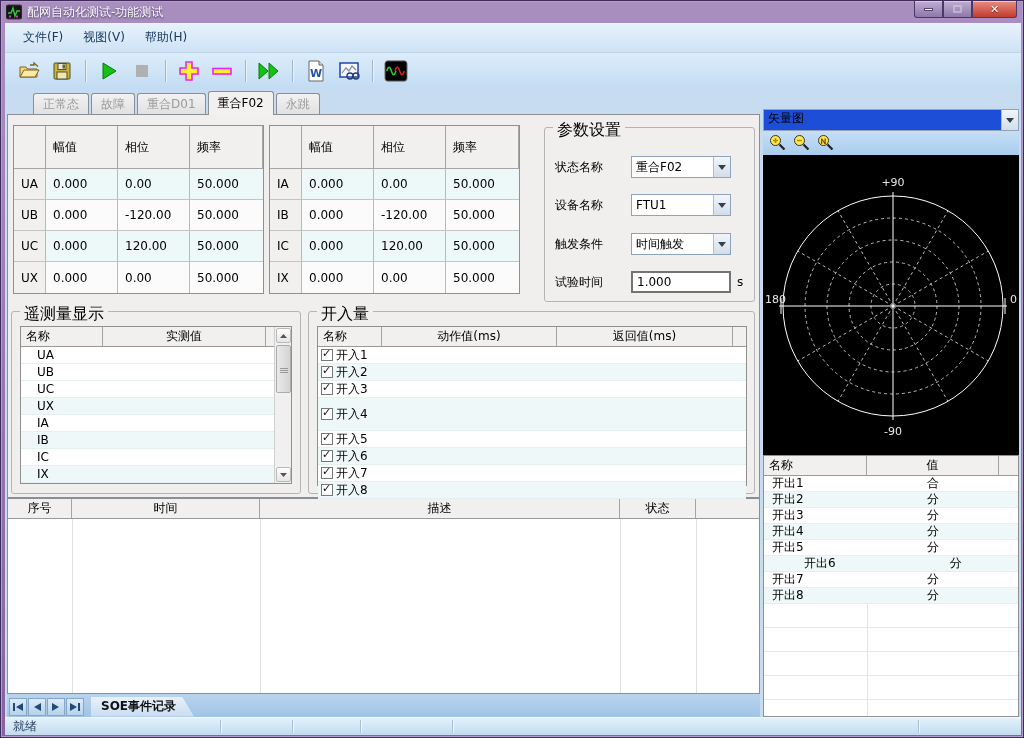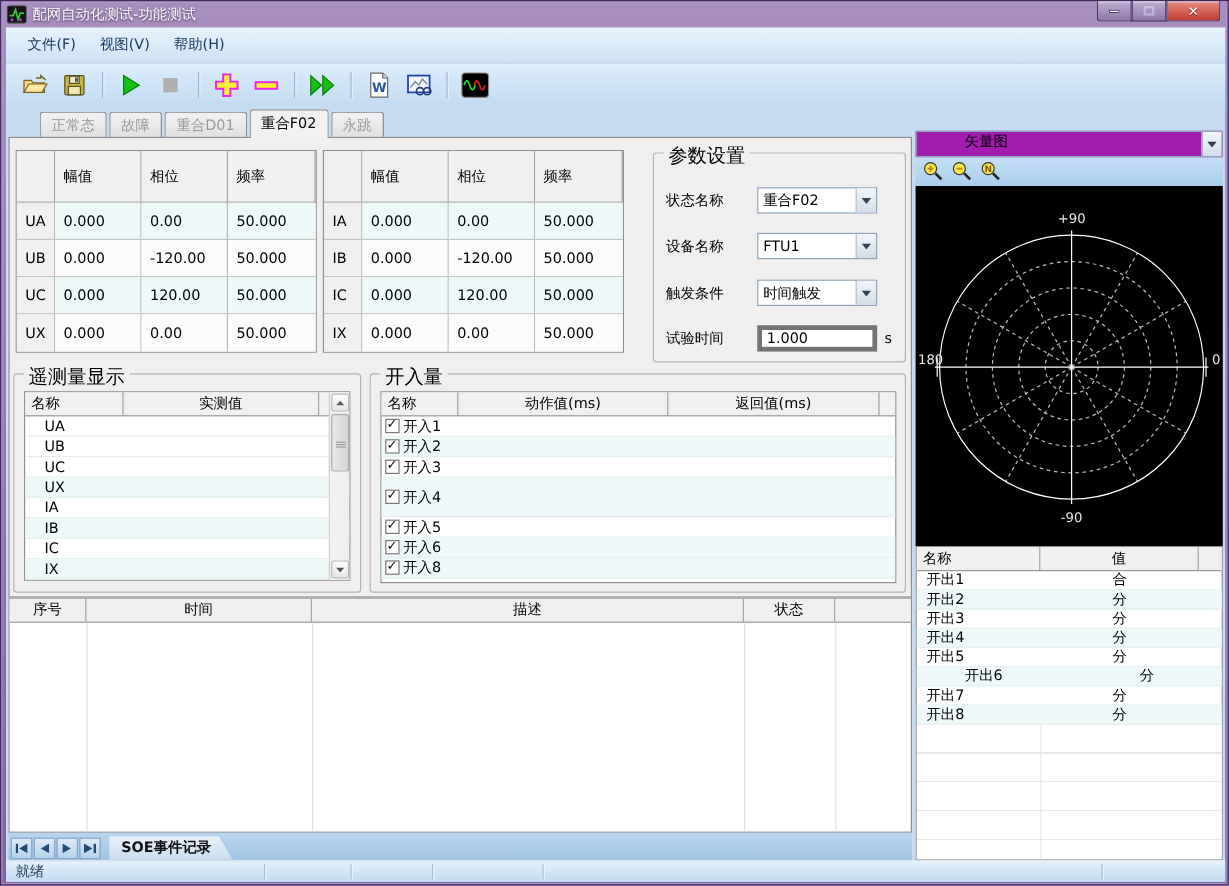--- a/index.html
+++ b/index.html
@@ -61,21 +61,21 @@
   .groupbox { position:absolute; border:1px solid #b4b4b4; border-radius:3px; }
   .gb-title { position:absolute; top:-8px; left:8px; background:#f0efed; padding:0 4px; font-size:16px; color:#000; }
 
   
   .param-row { position:absolute; left:10px; display:flex; align-items:center; }
   .param-label { font-size:12px; width:76px; color:#000; }
   .combo { width:100px; height:22px; border:1px solid #8fa4ba; background:#fff; display:flex; align-items:center; position:relative; }
   .combo-value { font-size:12px; padding-left:4px; flex:1; }
   .combo-arrow { width:17px; height:20px; background:linear-gradient(180deg,#f2f6fb,#d3dde9); border-left:1px solid #aebccb; display:flex; align-items:center; justify-content:center; }
   .combo-arrow svg { display:block; }
-  .txt-input { width:100px; height:22px; border:4px solid #737373; background:#fff; font-size:12px; padding-left:4px; color:#000; }
+  .txt-input { width:100px; height:22px; border:2px solid #737373; background:#fff; font-size:12px; padding-left:4px; color:#000; }
   .unit { font-size:12px; margin-left:6px; }
 
   
   .ltable { position:absolute; background:#fff; border:1px solid #909090; }
   .lhead { display:flex; height:20px; background:#f1f0ef; border-bottom:1px solid #9a9a9a; }
   .lhcell { font-size:12px; display:flex; align-items:center; border-right:1px solid #a5a5a5; padding-left:5px; color:#000; }
   .lhcell.center { justify-content:center; padding-left:0; }
   .lrow { display:flex; align-items:center; border-bottom:1px solid #e4efef; }
   .lrow.tint { background:#eef8f8; }
   .lcell { font-size:12px; display:flex; align-items:center; padding-left:5px; height:100%; color:#000; }
@@ -98,21 +98,21 @@
 
   
   .bottom-nav { position:absolute; left:2px; top:671px; width:753px; height:25px; background:linear-gradient(180deg,#b9d4ee,#9fc2e4); display:flex; align-items:center; padding-left:2px; }
   .navbtn { width:18px; height:18px; margin-right:1px; background:linear-gradient(180deg,#dcebf9,#b5d2ec); border:1px solid #86a7c8; display:flex; align-items:center; justify-content:center; }
   .soe-tab { height:20px; margin-left:6px; padding:0 18px 0 10px; background:linear-gradient(180deg,#e8f1fa,#c8dcf0);
     clip-path:polygon(0 0,calc(100% - 12px) 0,100% 100%,0 100%);
     display:flex; align-items:center; font-size:12px; font-weight:bold; color:#111; }
 
   
   .right-area { position:absolute; left:756px; top:66px; width:260px; height:628px; }
-  .rcombo { position:absolute; left:2px; top:20px; width:256px; height:22px; border:1px solid #8fa4ba; background:#a21caf; display:flex;padding-left:36px; }
+  .rcombo { position:absolute; left:2px; top:20px; width:256px; height:22px; border:1px solid #8fa4ba; background:#1d4ed8; display:flex; }
   .zoomstrip { position:absolute; left:2px; top:44px; width:256px; height:22px; background:linear-gradient(180deg,#c3ddf4,#a9cdee); display:flex; align-items:center; gap:7px; padding-left:6px; }
   .plot { position:absolute; left:2px; top:66px; width:256px; height:300px; background:#000; }
   .do-area { position:absolute; left:2px; top:366px; width:256px; height:262px; background:#fff; border:1px solid #909090; }
   .do-empty { position:absolute; left:0; right:0; top:148px; bottom:0;
     background:repeating-linear-gradient(180deg,#fff 0px,#fff 23px,#e8e8e8 23px,#e8e8e8 24px); }
   .do-colline { position:absolute; top:148px; bottom:0; left:103px; width:1px; background:#e4e4e4; }
 
   
   .statusbar { position:absolute; left:0; top:694px; width:1016px; height:18px;
     background:linear-gradient(180deg,#e3f1fc,#c3dbf0); border-top:1px solid #f2f8fd; display:flex; align-items:center; }
@@ -434,20 +434,26 @@
             </div>
           <div class="lrow" style="height:17px;">
               <div class="checkbox checked"></div>
               <div class="lcell" style="width:46px; padding-left:0;">开入5</div>
               <div class="lcell" style="width:175px;"></div>
               <div class="lcell" style="width:176px;"></div>
             </div>
           <div class="lrow tint" style="height:17px;">
               <div class="checkbox checked"></div>
               <div class="lcell" style="width:46px; padding-left:0;">开入6</div>
+              <div class="lcell" style="width:175px;"></div>
+              <div class="lcell" style="width:176px;"></div>
+            </div>
+          <div class="lrow" style="height:17px;">
+              <div class="checkbox checked"></div>
+              <div class="lcell" style="width:46px; padding-left:0;">开入7</div>
               <div class="lcell" style="width:175px;"></div>
               <div class="lcell" style="width:176px;"></div>
             </div>
           <div class="lrow tint" style="height:17px;">
               <div class="checkbox checked"></div>
               <div class="lcell" style="width:46px; padding-left:0;">开入8</div>
               <div class="lcell" style="width:175px;"></div>
               <div class="lcell" style="width:176px;"></div>
             </div>
         </div>

